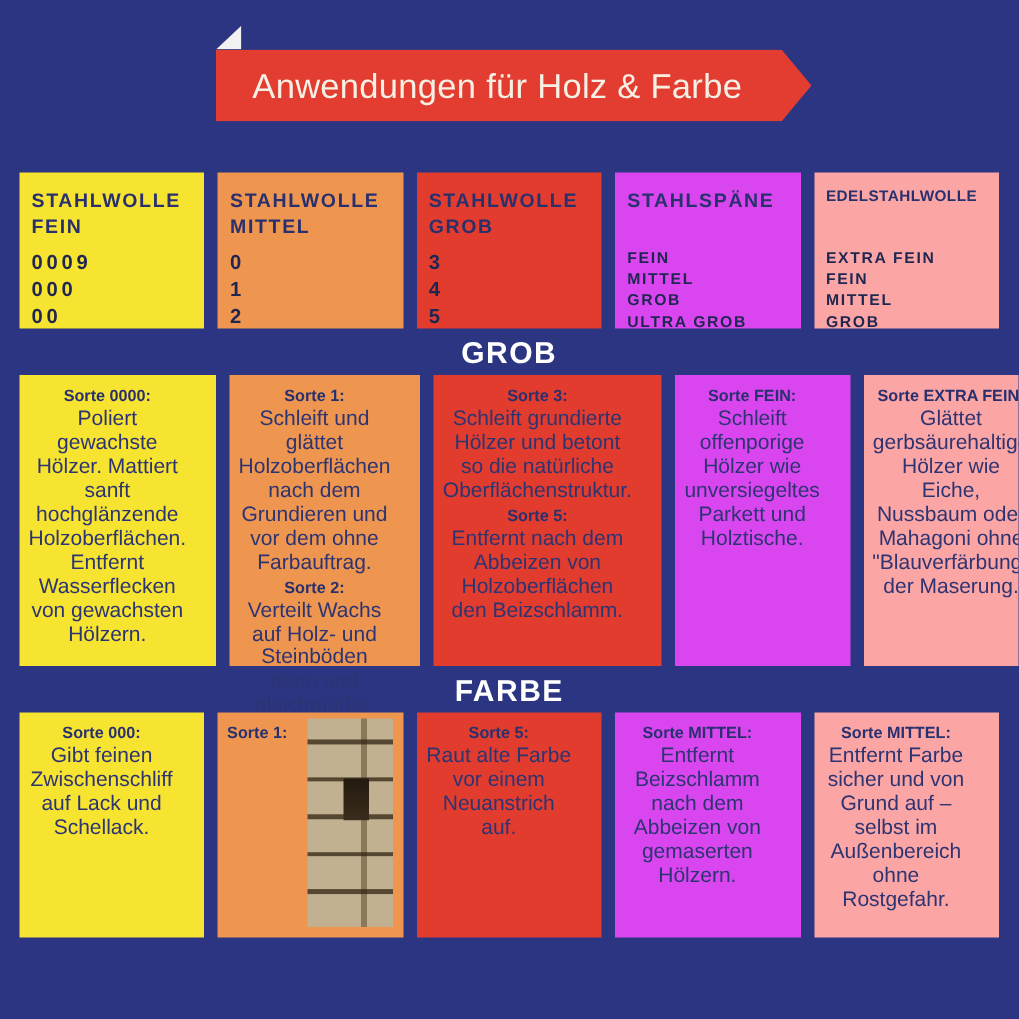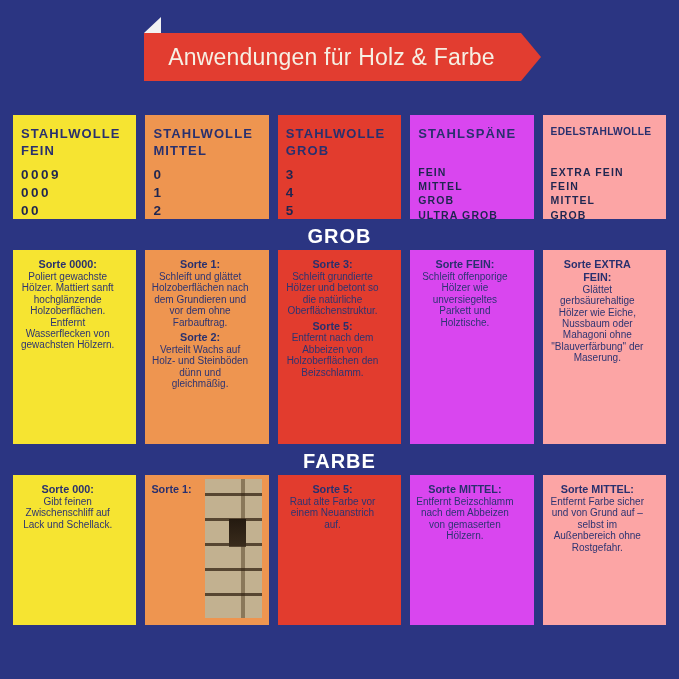--- a/index.html
+++ b/index.html
@@ -52,21 +52,21 @@
   
   .sect{color:#fff;font-weight:bold;font-size:20px;line-height:24px;
         text-align:center;letter-spacing:1px;margin:5px 0 2px}
 
   
   .card{display:flex;flex-direction:row;box-sizing:border-box}
   .cards-holz .card{height:194px}
   .cards-farbe .card{height:150px}
   .txt{padding:5px 6px 0;text-align:center}
   .bh{color:#29306e;font-weight:bold;font-size:10.8px;line-height:1.2;margin:3px 0 0}
-  .bp{color:#2d3472;font-size:10px;line-height:1.14;margin:0}
+  .bp{color:#2d3472;font-size:14px;line-height:1.14;margin:0}
   .photo{flex:1;margin:4px 7px 7px;min-height:40px}
 
   
   .ph-cabinet{background:
     linear-gradient(90deg,rgba(0,0,0,.5) 0 2%,transparent 2%),
     linear-gradient(90deg,transparent 0 63%,#140a06 63% 67%,transparent 67%),
     radial-gradient(circle at 65% 72%,#1a0d07 0 4px,transparent 5px),
     linear-gradient(115deg,#3a160a 0%,#6e2f16 18%,#48200e 32%,#8a4322 48%,#5e2810 62%,#2e1208 76%,#7a3a1e 90%,#4a1e0c 100%)}
   .ph-scroll{background:
     radial-gradient(circle at 62% 64%,#5e2f12 0 6px,#a05a28 6px 12px,#6e3a16 12px 19px,#b06a32 19px 27px,#7a4218 27px 34px,transparent 34px),

